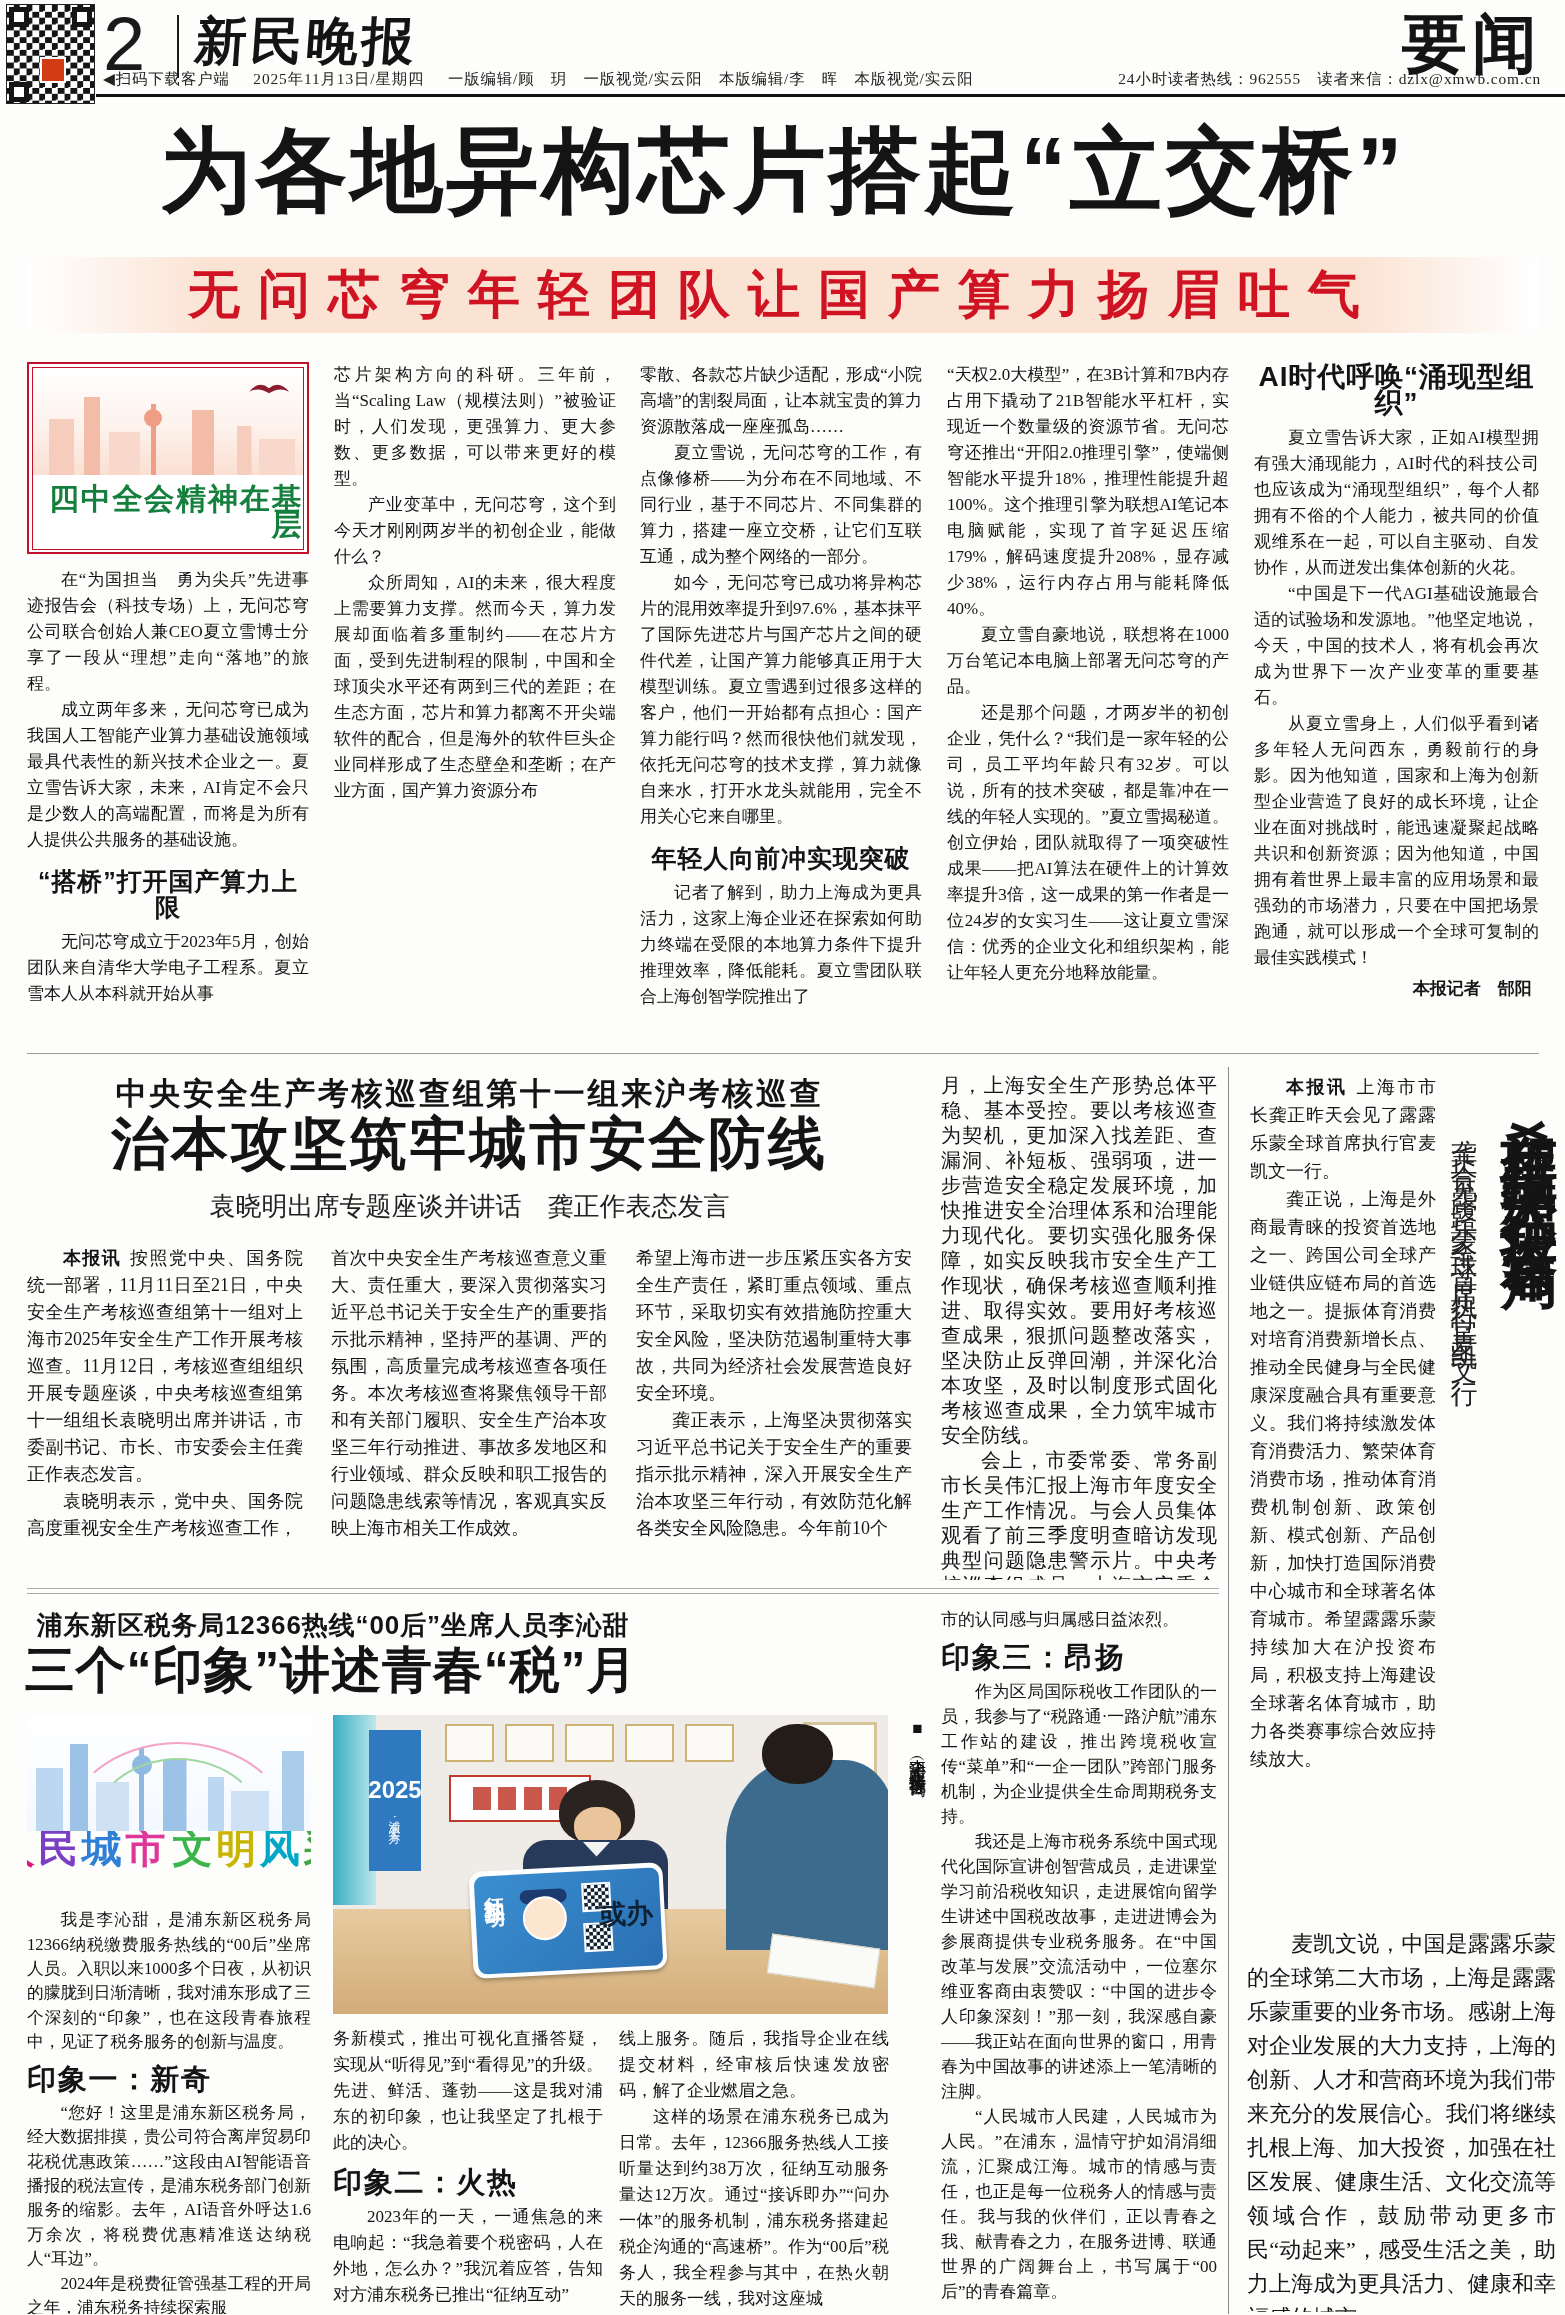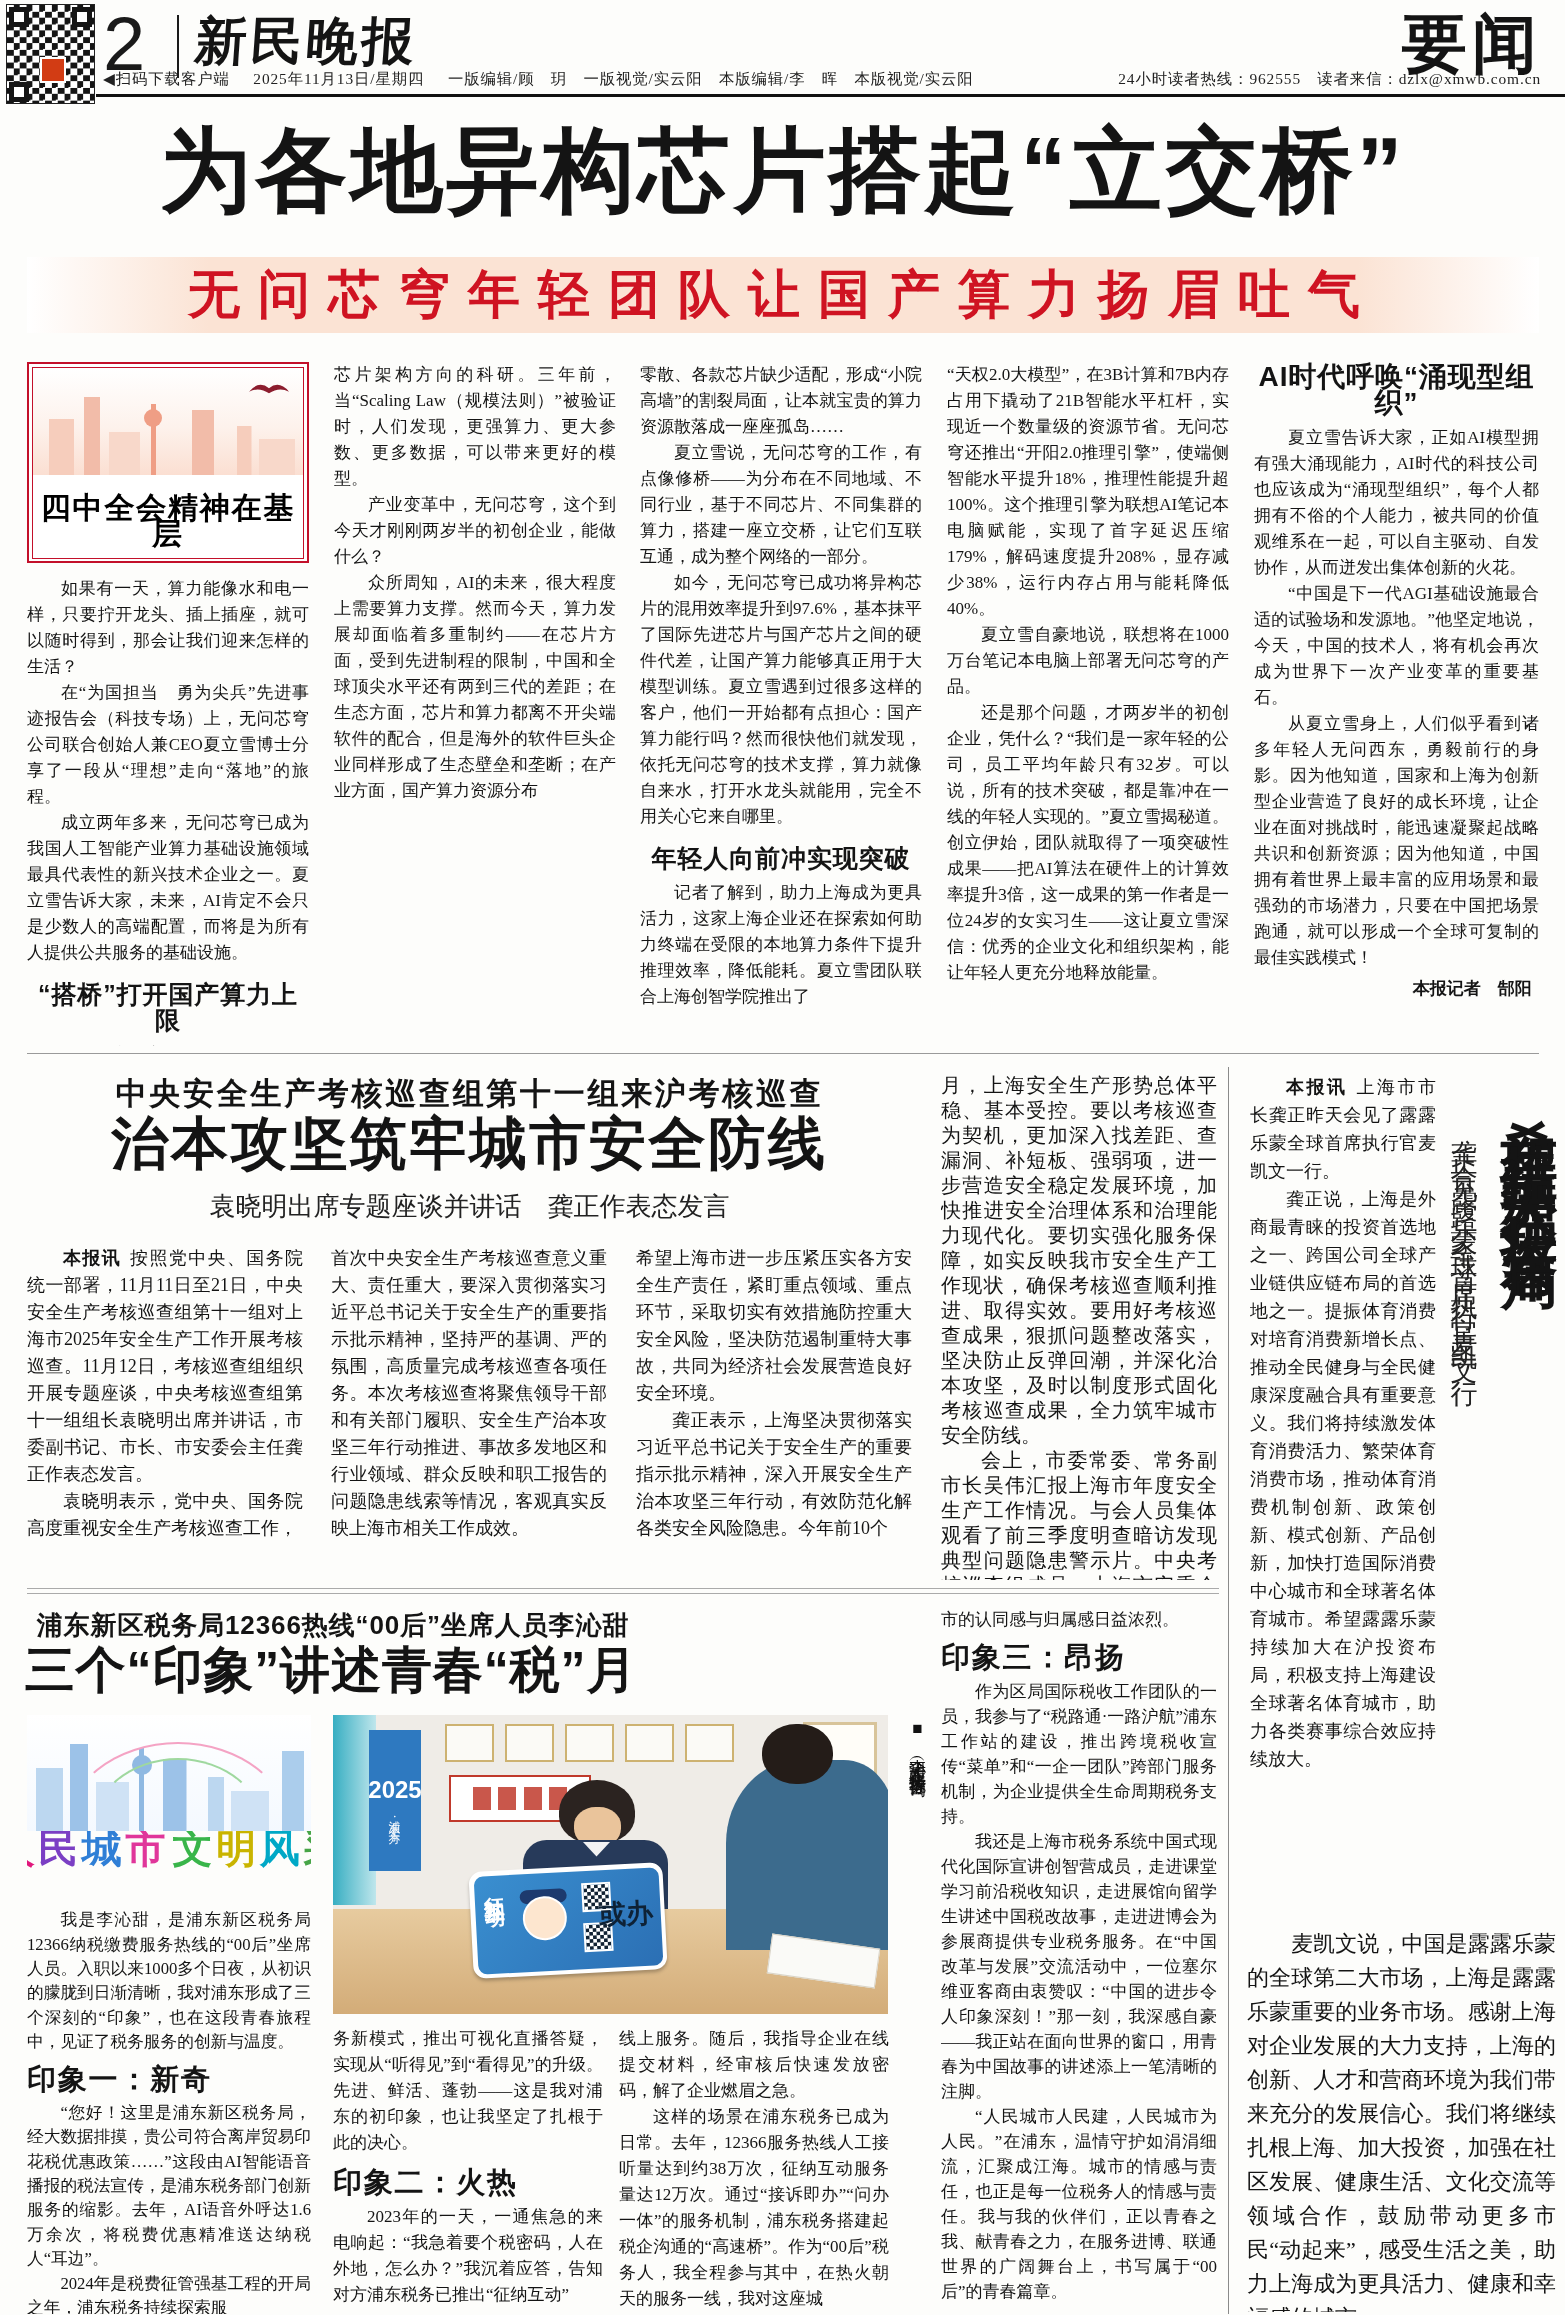--- a/index.html
+++ b/index.html
@@ -53,22 +53,22 @@
        linear-gradient(#f6cdbc,#f6cdbc),linear-gradient(#f2bca9,#f2bca9),
        linear-gradient(#f8d8ca,#f8d8ca),linear-gradient(#f2bca9,#f2bca9),
        linear-gradient(#f6cdbc,#f6cdbc),linear-gradient(#f8d8ca,#f8d8ca),
        linear-gradient(180deg,#ffffff 0%,#fdf2ec 55%,#fbdfd2 100%);
      background-size:25px 56px,16.3px 78px,31px 43px,22px 65px,14.5px 49px,36px 36px,100% 100%;
      background-position:16.3px bottom,51px bottom,76px bottom,159px bottom,204px bottom,226px bottom,0 0;
      background-repeat:no-repeat;}
   .tag-tower{position:absolute;left:118px;bottom:0;width:5.4px;height:71px;background:#ef9e85;}
   .tag-tower::before{content:"";position:absolute;left:-6.3px;top:5.4px;width:18px;height:18px;border-radius:50%;background:#ef9e85;}
   .tag-bird{position:absolute;right:14.5px;top:12.7px;width:40px;height:20px;}
-  .tag-label{background:#fff;color:#000000;font-weight:900;font-size:30px;letter-spacing:1.8px;
-             text-align:center;padding:20px 0 11px;}
+  .tag-label{background:#fff;color:#15803d;font-weight:900;font-size:30px;letter-spacing:1.8px;
+             text-align:right;padding:11px 0 11px;}
 
   
   .rule-main{position:absolute;left:27px;top:1053px;width:1512px;height:0.9px;background:#9a9a9a;}
   .rule-mid1{position:absolute;left:27px;top:1588px;width:1192px;height:0.9px;background:#aaa;}
   .rule-mid2{position:absolute;left:27px;top:1593px;width:1192px;height:0.9px;background:#aaa;}
   .vrule{position:absolute;left:1228px;top:1067px;width:0.9px;height:1247px;background:#8a8a8a;}
 
   
   .saf-kicker{position:absolute;left:27px;top:1073px;width:885px;margin:0;text-align:center;
               font-size:31px;font-weight:600;letter-spacing:2.7px;font-family:"Liberation Sans",sans-serif;}
@@ -194,21 +194,20 @@
         <div class="tagbox-inner">
           <div class="tag-art">
             <span class="tag-tower"></span>
             <svg class="tag-bird" viewBox="0 0 24 12">
               <path d="M0 7 Q6 0 12 5 Q18 0 24 7 Q18 4 12 8 Q6 4 0 7 Z" fill="#8c1d2e"></path>
             </svg>
           </div>
           <div class="tag-label">四中全会精神在基层</div>
         </div>
       </div>
-      <p class="p">如果有一天，算力能像水和电一样，只要拧开龙头、插上插座，就可以随时得到，那会让我们迎来怎样的生活？</p>
       <p class="p">在“为国担当　勇为尖兵”先进事迹报告会（科技专场）上，无问芯穹公司联合创始人兼CEO夏立雪博士分享了一段从“理想”走向“落地”的旅程。</p>
       <p class="p">成立两年多来，无问芯穹已成为我国人工智能产业算力基础设施领域最具代表性的新兴技术企业之一。夏立雪告诉大家，未来，AI肯定不会只是少数人的高端配置，而将是为所有人提供公共服务的基础设施。</p>
       <h3 class="subhead">“搭桥”打开国产算力上限</h3>
       <p class="p">无问芯穹成立于2023年5月，创始团队来自清华大学电子工程系。夏立雪本人从本科就开始从事</p>
     </div>
 
     <div class="col lead-c2">
       <p class="p cont">芯片架构方向的科研。三年前，当“Scaling Law（规模法则）”被验证时，人们发现，更强算力、更大参数、更多数据，可以带来更好的模型。</p>
       <p class="p">产业变革中，无问芯穹，这个到今天才刚刚两岁半的初创企业，能做什么？</p>
       <p class="p">众所周知，AI的未来，很大程度上需要算力支撑。然而今天，算力发展却面临着多重制约——在芯片方面，受到先进制程的限制，中国和全球顶尖水平还有两到三代的差距；在生态方面，芯片和算力都离不开尖端软件的配合，但是海外的软件巨头企业同样形成了生态壁垒和垄断；在产业方面，国产算力资源分布</p>

